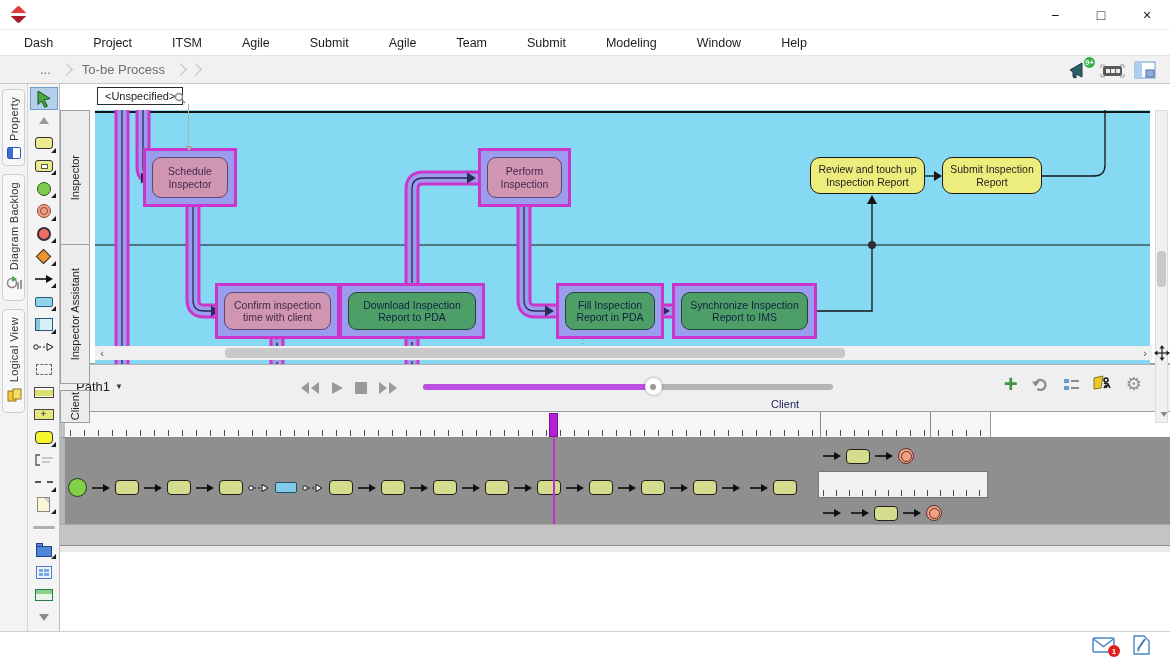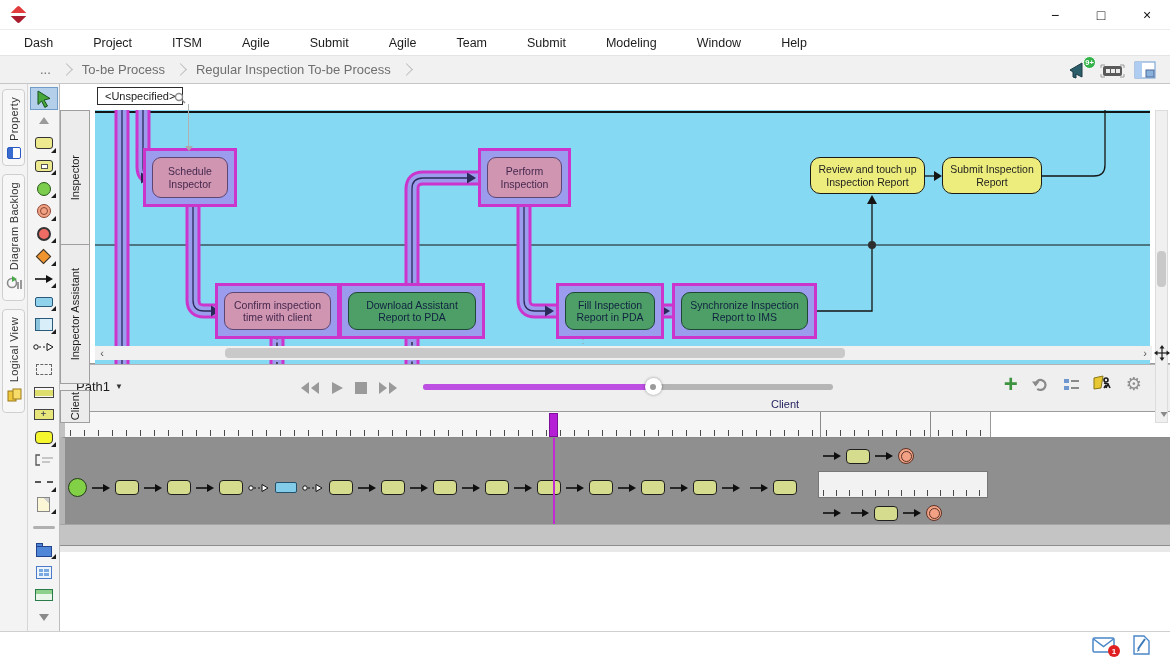--- a/index.html
+++ b/index.html
@@ -122,21 +122,20 @@
     <span class="menu-item">Window</span>
     <span class="menu-item">Help</span>
   </div>
 
 <div class="crumbbar" id="crumbbar">
 
 <span class="crumb">...</span>
     <span class="crumb-sep"></span>
     <span class="crumb">To-be Process</span>
     <span class="crumb-sep"></span>
-    <span class="crumb">Regular Inspection To-be Process</span>
     <span class="crumb-sep"></span>
     <div class="tb-icons">
     <div class="tb-icon">
       <svg width="24" height="20">
           <path d="M3,10 L15,3 V17 L9,14 L9,18 L6,17 L6,12 Z" fill="#2d5f6b" stroke="#1a3a44"></path>
         </svg>
       <span class="badge9">9+</span>
     </div>
     <div class="tb-icon">
       <svg width="25" height="19">
@@ -382,21 +381,21 @@
         <div id="nodes-layer">
             <div class="hl" style="left: 48px; top: 38px; width: 94px; height: 59px;"></div>
             <div class="node pink" style="left: 57px; top: 47px; width: 76px; height: 41px;">Schedule Inspector</div>
             <div class="hl" style="left: 383px; top: 38px; width: 93px; height: 59px;"></div>
             <div class="node pink" style="left: 392px; top: 47px; width: 75px; height: 41px;">Perform Inspection</div>
             <div class="node yellow" style="left: 715px; top: 47px; width: 115px; height: 37px;">Review and touch up Inspection Report</div>
             <div class="node yellow" style="left: 847px; top: 47px; width: 100px; height: 37px;">Submit Inspection Report</div>
             <div class="hl" style="left: 120px; top: 173px; width: 125px; height: 56px;"></div>
             <div class="node pink" style="left: 129px; top: 182px; width: 107px; height: 38px;">Confirm inspection time with client</div>
             <div class="hl" style="left: 244px; top: 173px; width: 146px; height: 56px;"></div>
-            <div class="node green" style="left: 253px; top: 182px; width: 128px; height: 38px;">Download Assistant Report to PDA</div>
+            <div class="node green" style="left: 253px; top: 182px; width: 128px; height: 38px;">Download Inspection Report to PDA</div>
             <div class="hl" style="left: 461px; top: 173px; width: 108px; height: 56px;"></div>
             <div class="node green" style="left: 470px; top: 182px; width: 90px; height: 38px;">Fill Inspection Report in PDA</div>
             <div class="hl" style="left: 577px; top: 173px; width: 145px; height: 56px;"></div>
             <div class="node green" style="left: 586px; top: 182px; width: 127px; height: 38px;">Synchronize Inspection Report to IMS</div>
           </div>
         <div class="client-label">Client</div>
       </div>
 
       <div class="vscroll">
         <div class="vthumb"></div>

